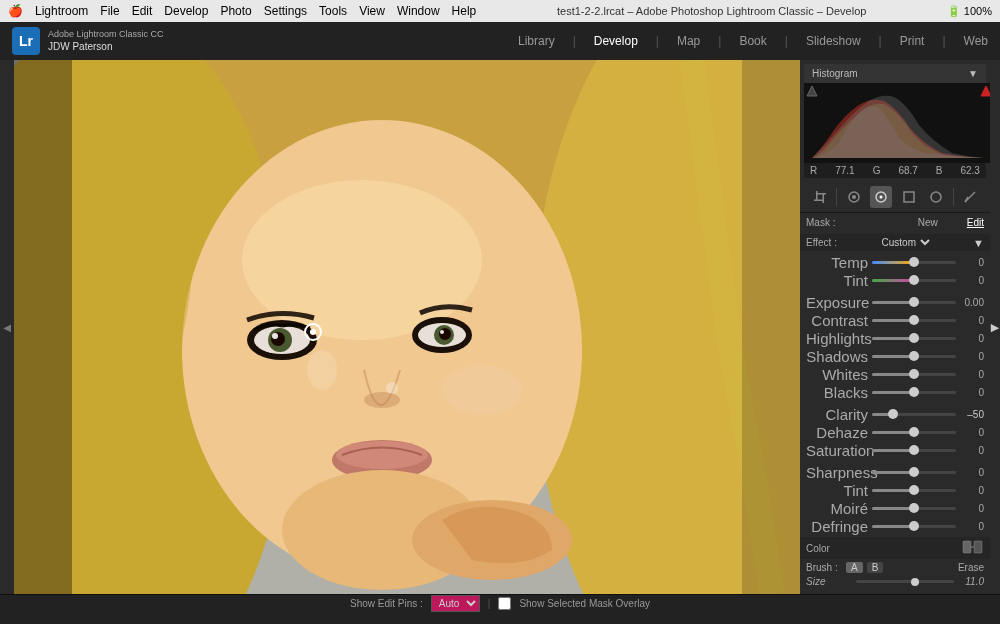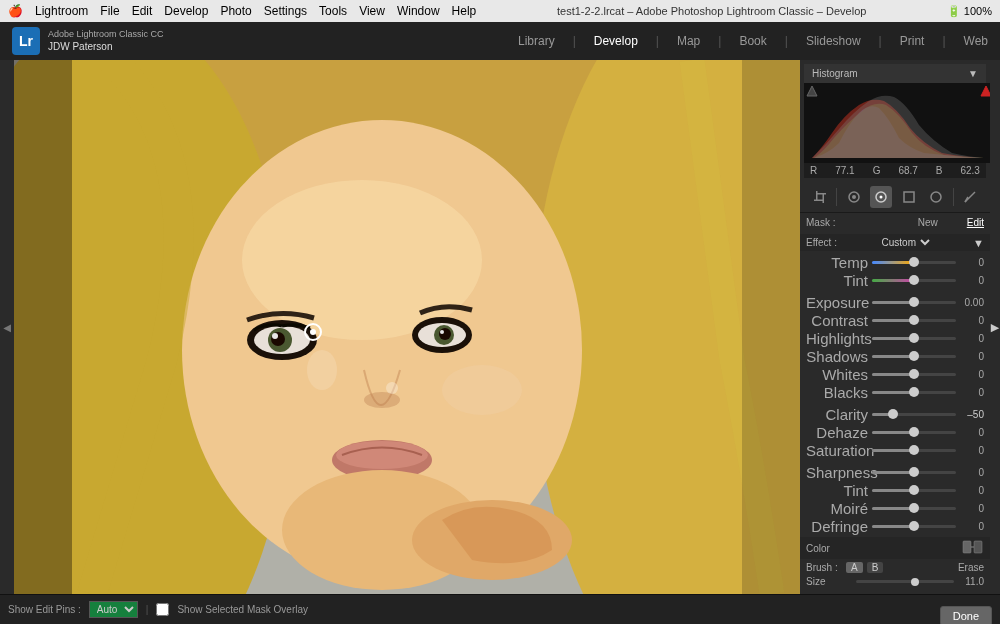--- a/index.html
+++ b/index.html
@@ -359,20 +359,21 @@
     .brush-erase {
       margin-left: auto;
       color: #aaa;
       cursor: pointer;
       font-size: 10px;
     }
     .brush-param-row {
       display: flex;
       align-items: center;
       padding: 1px 0;
+      font-style: italic;
     }
     .brush-param-label { width: 50px; color: #aaa; font-size: 10px; }
     .brush-param-track {
       flex: 1;
       height: 3px;
       background: #444;
       border-radius: 2px;
       position: relative;
       cursor: pointer;
     }
@@ -394,20 +395,21 @@
 
     
     #bottom-bar {
       height: 30px;
       background: #222;
       display: flex;
       align-items: center;
       padding: 0 8px;
       justify-content: space-between;
       border-top: 1px solid #111;
+      flex-direction: column;
     }
     #bottom-bar .bottom-left {
       display: flex;
       align-items: center;
       gap: 8px;
       font-size: 10px;
       color: #999;
     }
     #bottom-bar .bottom-right {
       display: flex;
@@ -856,21 +858,21 @@
   </div>
 
   <div class="right-arrow-panel">
     <span>▶</span>
   </div>
 </div>
 
 <div id="bottom-bar">
   <div class="bottom-left">
     <span>Show Edit Pins :</span>
-    <select style="background:#15803d;border:1px solid #555;color:#ccc;font-size:10px;padding:1px 3px;">
+    <select style="background:#be185d;border:1px solid #555;color:#ccc;font-size:10px;padding:1px 3px;">
       <option>Auto</option>
     </select>
     <span style="color:#555">|</span>
     <input type="checkbox" style="">
     <span>Show Selected Mask Overlay</span>
   </div>
   <div class="bottom-right">
     <button class="bottom-btn primary">Done</button>
   </div>
 </div>

